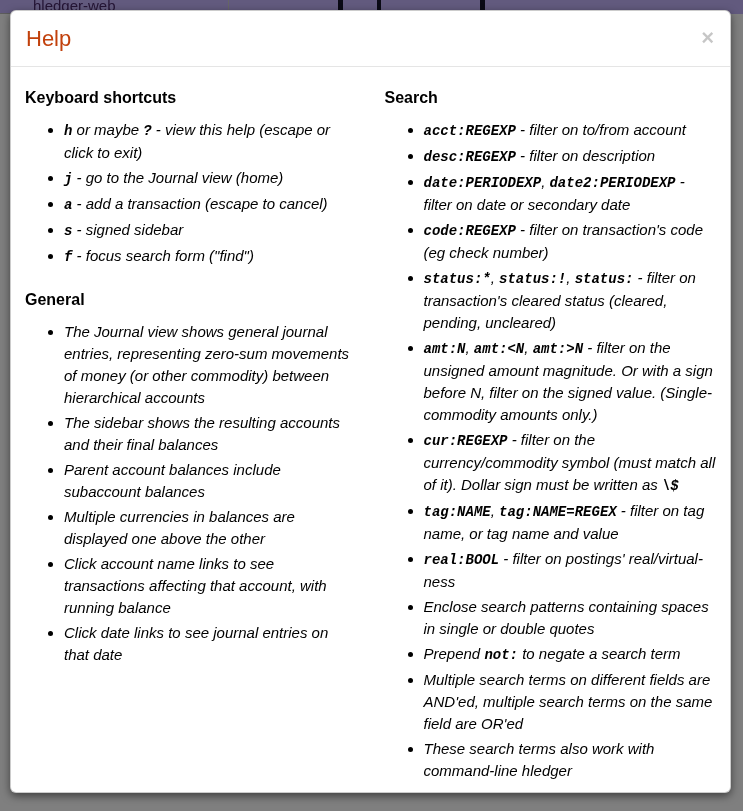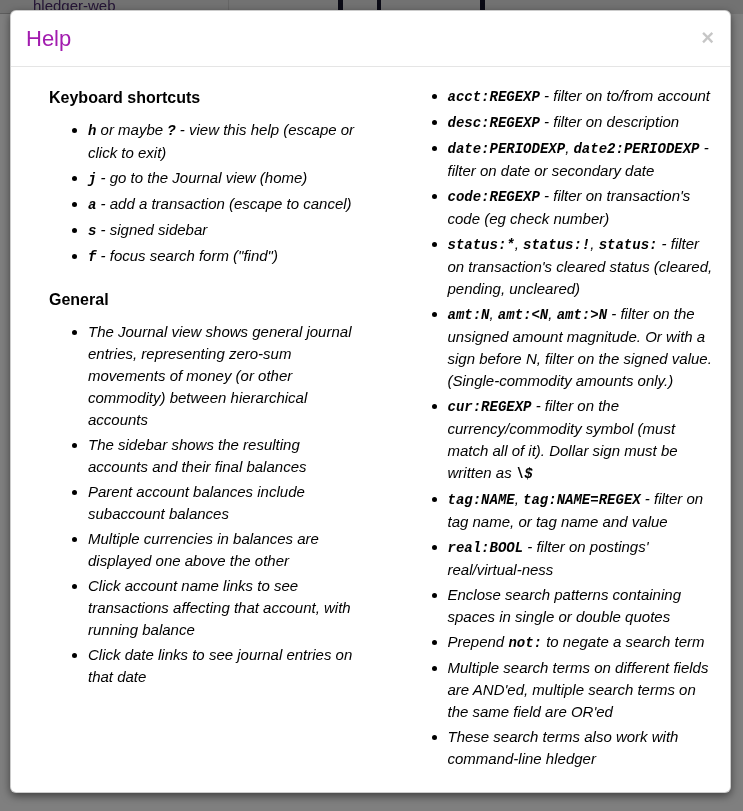--- a/index.html
+++ b/index.html
@@ -7,21 +7,21 @@
     width: 743px; height: 811px; position: relative; overflow: hidden;
     font-family: "Liberation Sans", "DejaVu Sans", sans-serif;
     background: #ffffff;
     -webkit-font-smoothing: antialiased;
   }
 
   
   .page-bg { position: absolute; inset: 0; background: #ffffff; }
   .topbar {
     position: absolute; top: 0; left: 0; width: 100%; height: 14px;
-    background: #e5e5e5;
+    background: #c4b5fd;
   }
   .brand {
     position: absolute; left: 33px; top: -3px;
     font-size: 15px; color: #4a2a6b; text-decoration: underline;
     white-space: nowrap; cursor: pointer;
   }
   .topbar-underline {
     position: absolute; left: 0; top: 13px; width: 229px; height: 1px;
     background: #bbbbbb;
   }
@@ -45,35 +45,35 @@
     border-radius: 6px; box-sizing: border-box;
     box-shadow: 0 3px 9px rgba(0,0,0,0.5);
     color: #000000;
   }
   .modal-header {
     padding: 14px 16px 13px 15px;
     border-bottom: 1px solid #e5e5e5;
   }
   .modal-title {
     margin: 0; font-size: 22px; font-weight: normal; line-height: 28px;
-    color: #a21caf;
+    color: #c2410c;
   }
   .close-btn {
     float: right; background: none; border: 0; padding: 0; margin: 2px 0 0 0;
     font-size: 22px; font-weight: bold; line-height: 1; color: #000000;
     opacity: 0.22; cursor: pointer;
     font-family: "Liberation Sans", sans-serif;
   }
   .modal-body {
     padding: 18px 0 0 0;
     display: flex; align-items: flex-start;
   }
   .col {
     width: 50%; box-sizing: border-box; padding: 0 14px;
-    font-size: 15px; line-height: 22px; margin-left: 24px;
+    font-size: 15px; line-height: 22px;
   }
   .section-heading {
     font-size: 16px; font-weight: bold; line-height: 21px;
     margin: 21px 0 11px 0;
   }
   .col .section-heading:first-child { margin-top: 2px; }
   ul.help-list { margin: 0 0 8px 0; padding: 0 0 0 39px; font-style: italic; }
   li.help-item { margin: 0 0 3px 0; }
   code.kbd {
     font-family: "Liberation Mono", "DejaVu Sans Mono", monospace;
@@ -115,20 +115,21 @@
         <ul class="help-list">
           <li class="help-item"><span>The Journal view shows general journal entries, representing zero-sum movements of money (or other commodity) between hierarchical accounts</span></li>
           <li class="help-item"><span>The sidebar shows the resulting accounts and their final balances</span></li>
           <li class="help-item"><span>Parent account balances include subaccount balances</span></li>
           <li class="help-item"><span>Multiple currencies in balances are displayed one above the other</span></li>
           <li class="help-item"><span>Click account name links to see transactions affecting that account, with running balance</span></li>
           <li class="help-item"><span>Click date links to see journal entries on that date</span></li>
         </ul>
       </div>
     <div class="col">
+        <h4 class="section-heading">Search</h4>
         <ul class="help-list">
           <li class="help-item"><code class="kbd">acct:REGEXP</code><span> - filter on to/from account</span></li>
           <li class="help-item"><code class="kbd">desc:REGEXP</code><span> - filter on description</span></li>
           <li class="help-item"><code class="kbd">date:PERIODEXP</code><span>, </span><code class="kbd">date2:PERIODEXP</code><span> - filter on date or secondary date</span></li>
           <li class="help-item"><code class="kbd">code:REGEXP</code><span> - filter on transaction's code (eg check number)</span></li>
           <li class="help-item"><code class="kbd">status:*</code><span>, </span><code class="kbd">status:!</code><span>, </span><code class="kbd">status:</code><span> - filter on transaction's cleared status (cleared, pending, uncleared)</span></li>
           <li class="help-item"><code class="kbd">amt:N</code><span>, </span><code class="kbd">amt:&lt;N</code><span>, </span><code class="kbd">amt:&gt;N</code><span> - filter on the unsigned amount magnitude. Or with a sign before N, filter on the signed value. (Single-commodity amounts only.)</span></li>
           <li class="help-item"><code class="kbd">cur:REGEXP</code><span> - filter on the currency/commodity symbol (must match all of it). Dollar sign must be written as </span><code class="kbd">\$</code></li>
           <li class="help-item"><code class="kbd">tag:NAME</code><span>, </span><code class="kbd">tag:NAME=REGEX</code><span> - filter on tag name, or tag name and value</span></li>
           <li class="help-item"><code class="kbd">real:BOOL</code><span> - filter on postings' real/virtual-ness</span></li>

